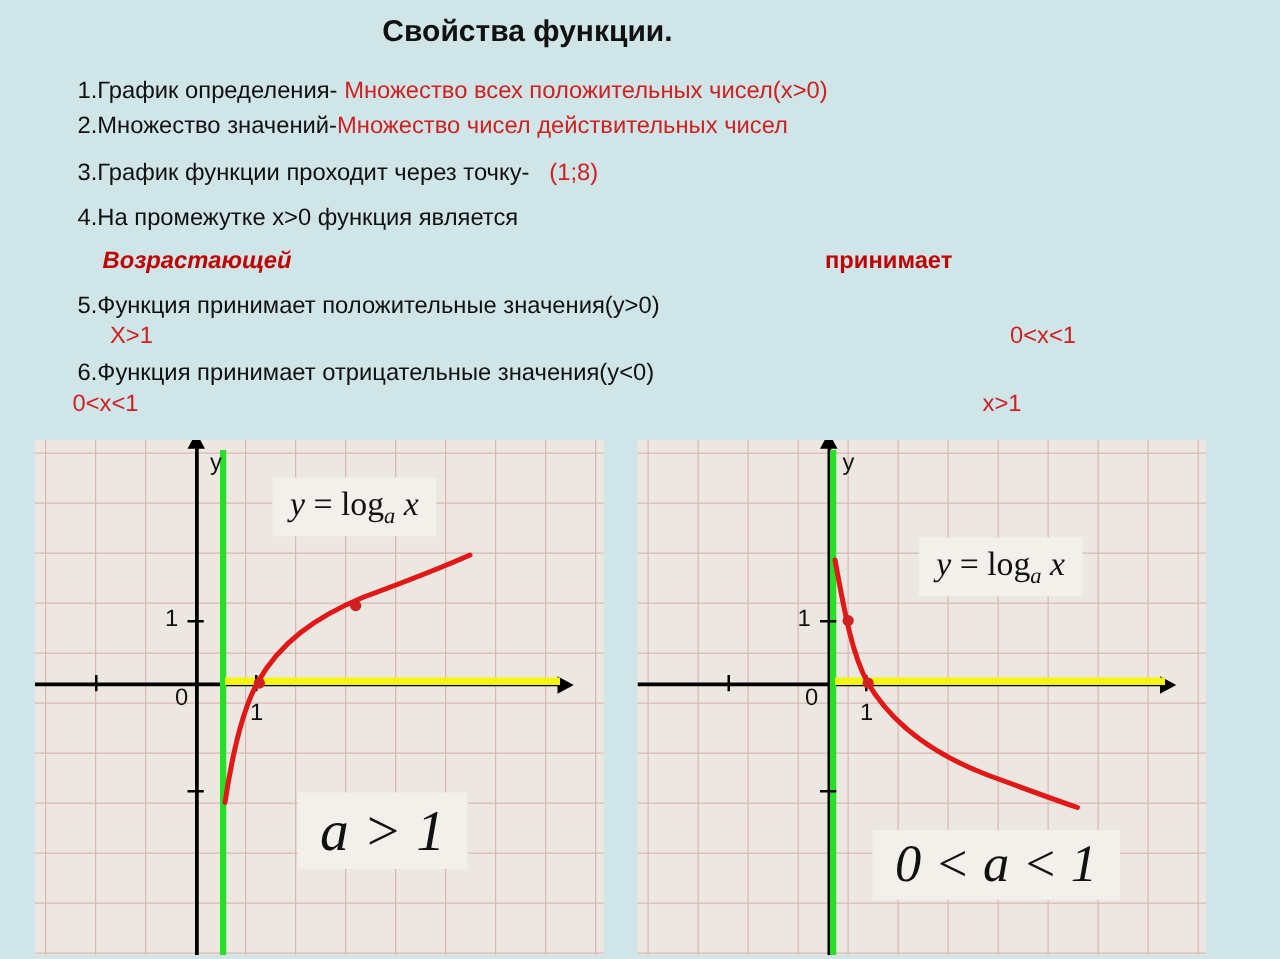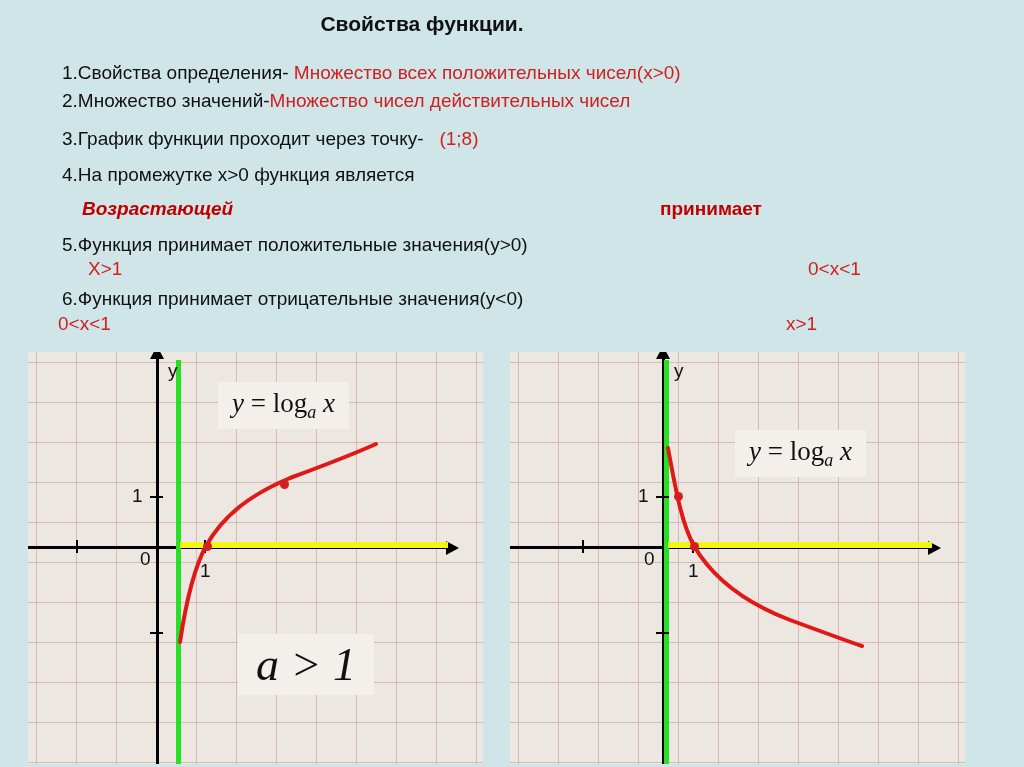--- a/index.html
+++ b/index.html
@@ -7,21 +7,21 @@
     width:1024px;height:767px;
     background:#cfe5e8;
     font-family:"Liberation Sans", sans-serif;
     color:#1a1a1a;
     position:relative;
     overflow:hidden;
   }
   .title{
     position:absolute;top:12px;left:0;width:844px;
     text-align:center;
-    font-size:21px;font-weight:bold;color:#111;
+    font-size:24px;font-weight:bold;color:#111;
   }
   .line{
     position:absolute;
     font-size:19px;
     white-space:nowrap;
   }
   .num{color:#111;}
   .red{color:#d02020;}
   .redb{color:#c00000;font-weight:bold;}
   .l1{top:62px;left:62px;}
@@ -95,21 +95,21 @@
   .cond.big{font-size:42px;}
   .dot{position:absolute;width:9px;height:9px;border-radius:50%;background:#d02020;}
   svg.curve{position:absolute;left:0;top:0;overflow:visible;}
 </style>
 </head>
 <body>
 
 <div class="title">Свойства функции.</div>
 
 <div class="line l1">
-  <span class="num"><span>1.</span><span>Свойства определения-</span></span>
+  <span class="num"><span>1.</span><span>График определения-</span></span>
   <span class="red">Множество всех положительных чисел(x&gt;0)</span>
 </div>
 
 <div class="line l2">
   <span class="num"><span>2.</span><span>Множество значений-</span></span><span class="red">Множество чисел действительных чисел</span>
 </div>
 
 <div class="line l3">
   <span class="num"><span>3.</span><span>График функции проходит через точку-</span></span>
   &nbsp;&nbsp;<span class="red">(1;8)</span>
@@ -242,13 +242,14 @@
     <path d="M158 96 C 166 140, 172 172, 184 194 C 204 228, 238 252, 280 268 C 318 282, 340 290, 352 294" stroke="#e01818" stroke-width="4" fill="none" stroke-linecap="round"></path>
   </svg>
   <div class="dot" style="left:180px;top:190px;"></div>
   <div class="dot" style="left:164px;top:140px;"></div>
 
   <div class="formula" style="left:225px;top:78px;">
     <span>y</span>
     <span class="up">= log</span><span class="sub">a</span>
     <span>x</span>
   </div>
+  <div class="cond big" style="left:188px;top:312px;">0 &lt; a &lt; 1</div>
 </div>
 
 </body></html>

